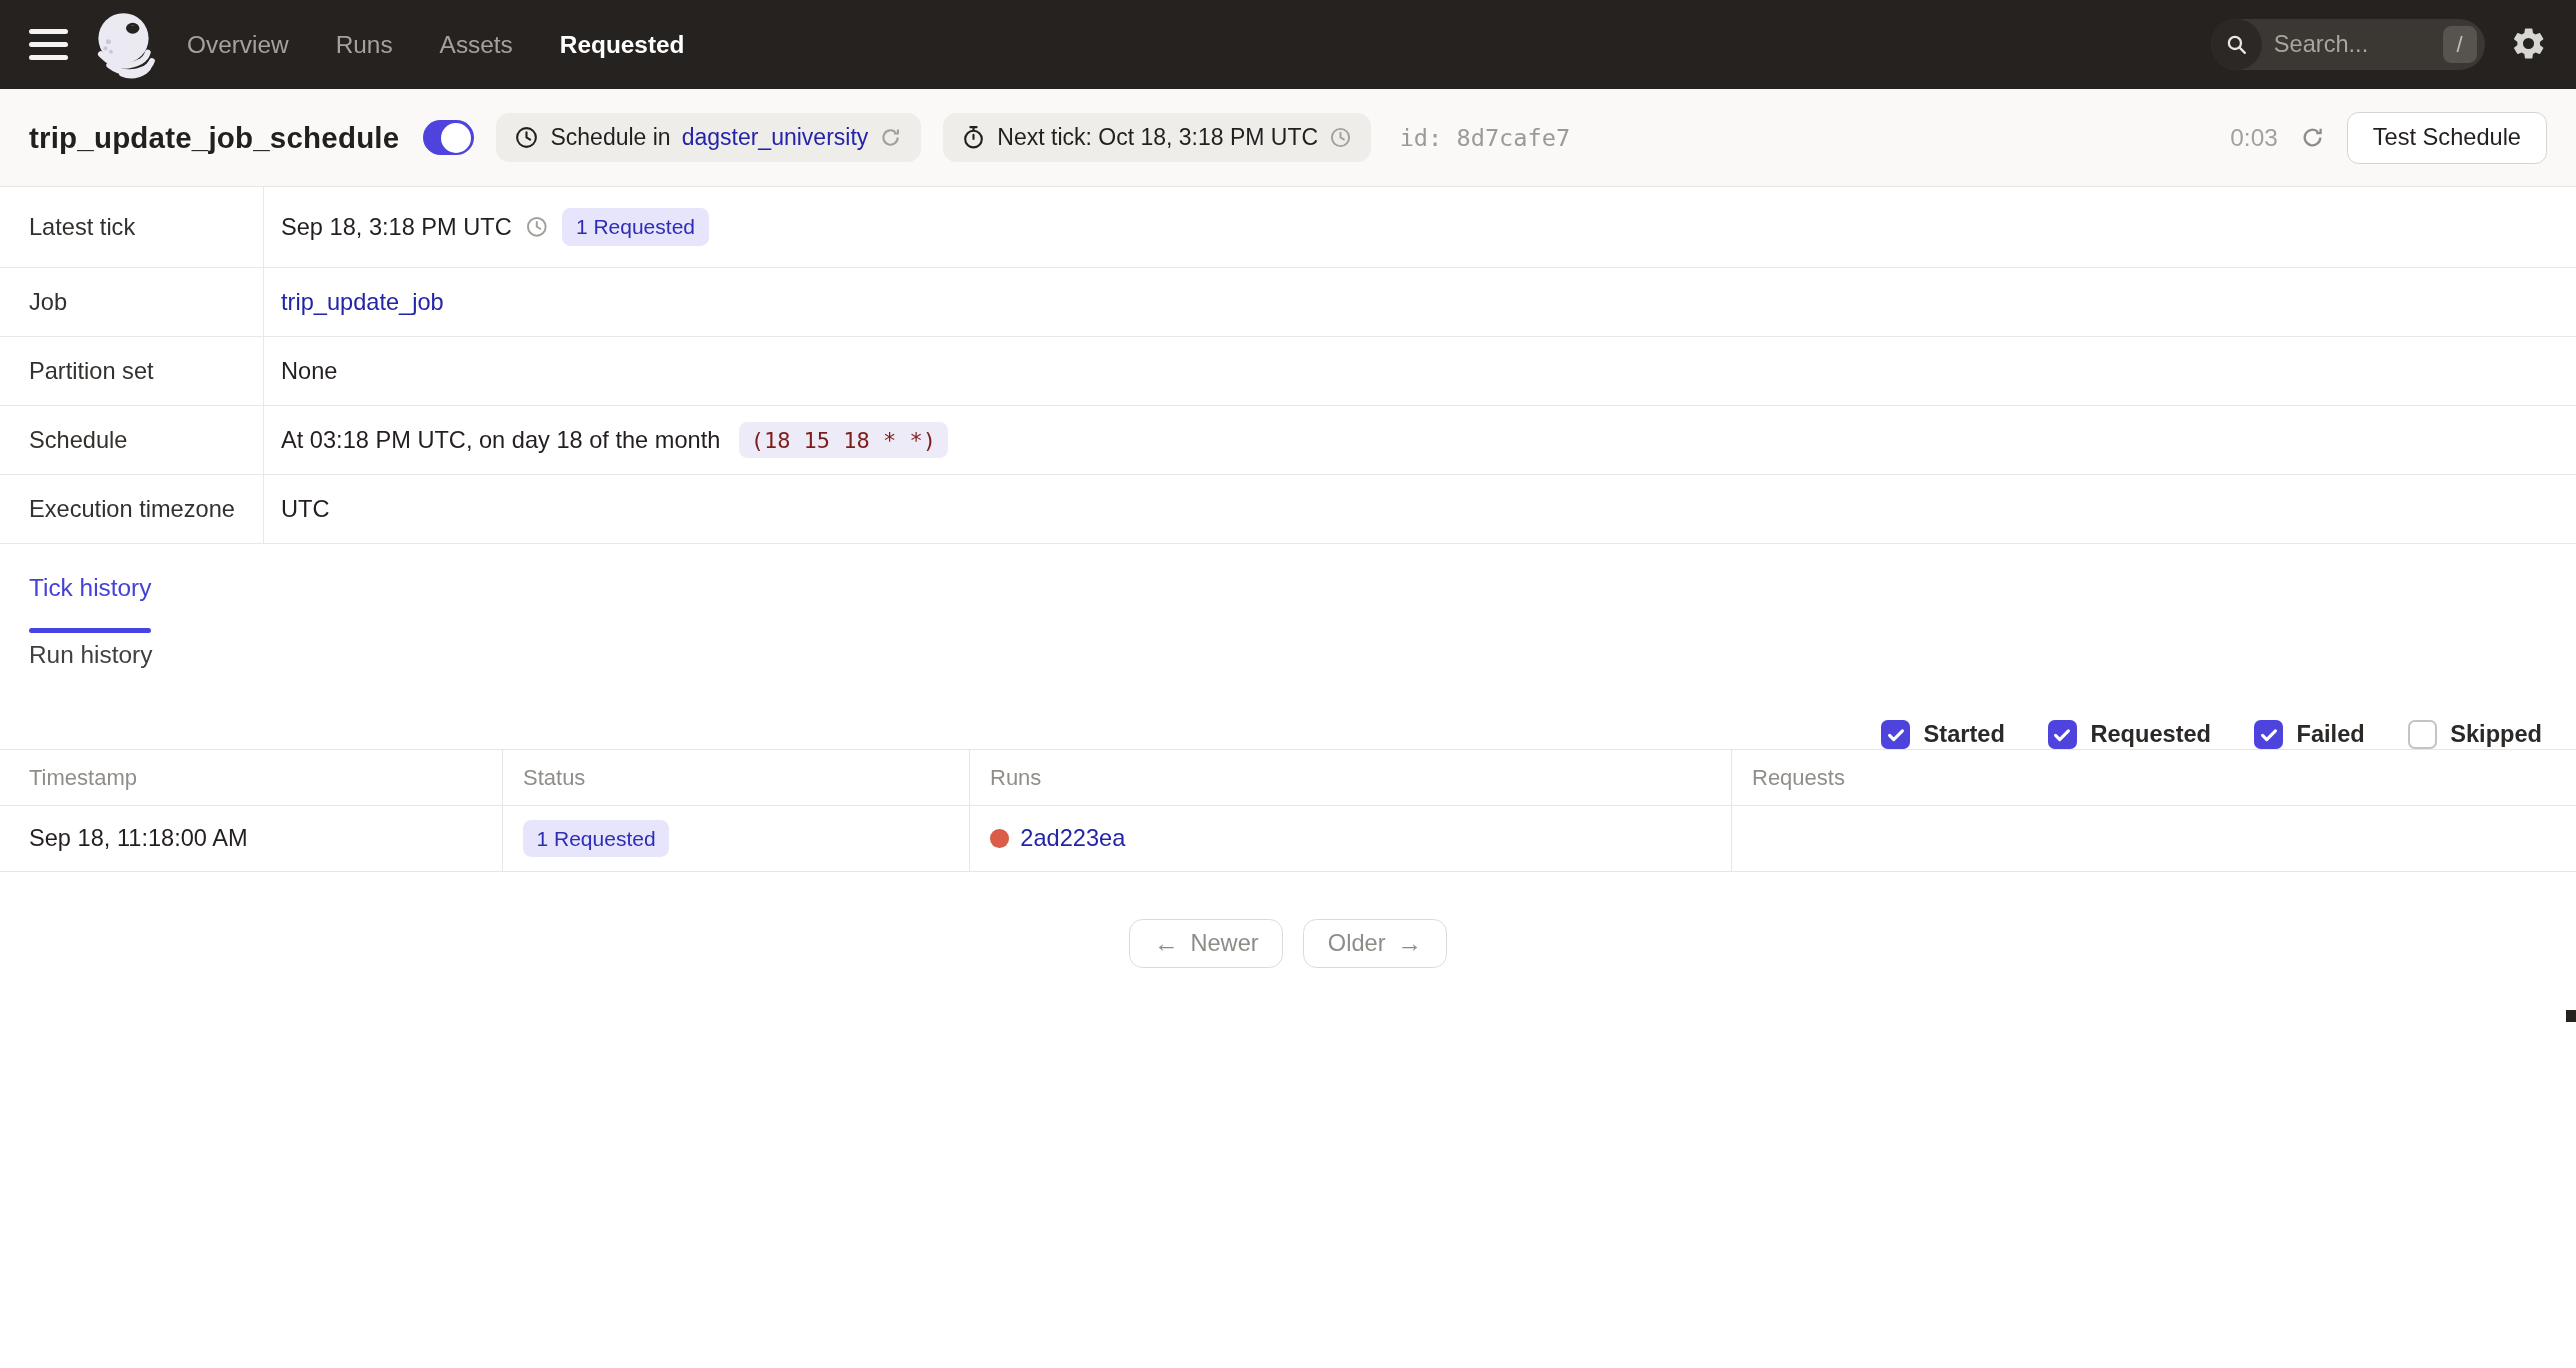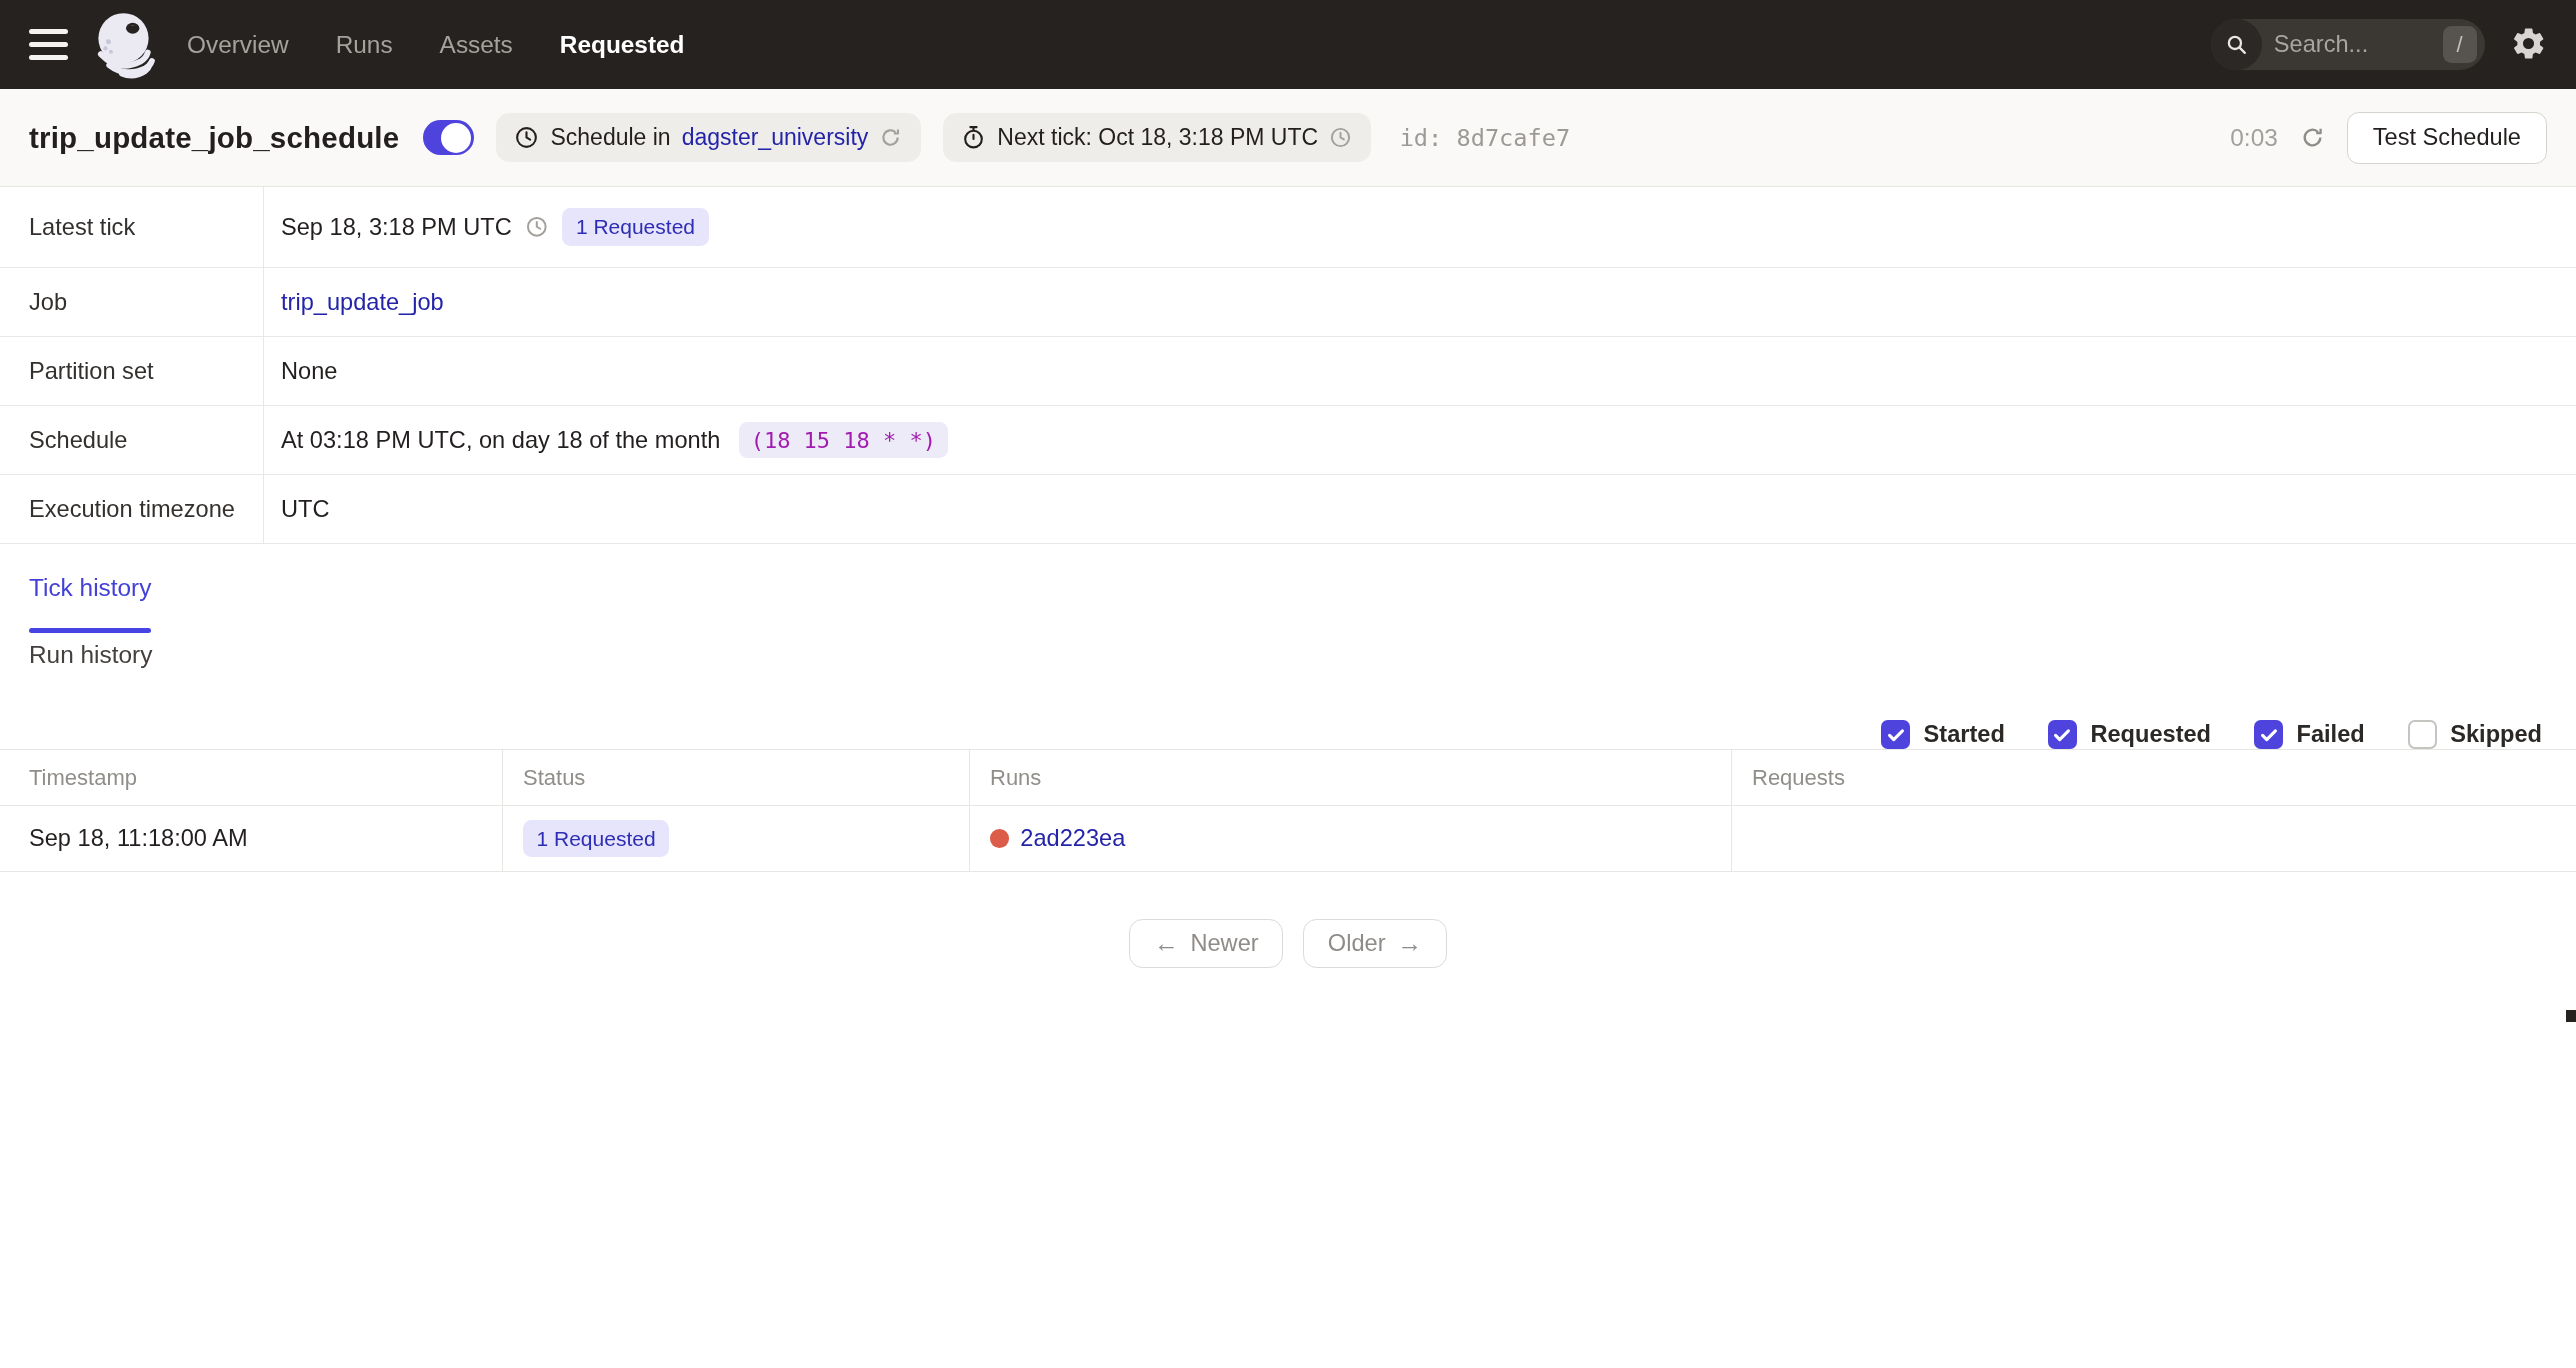--- a/index.html
+++ b/index.html
@@ -42,21 +42,21 @@
   .refresh-btn { color:#908D89; cursor:pointer; } .refresh-btn svg { width:25px; height:25px; display:block; }
   .test-btn { height:52px; background:#ffffff; border:1.7px solid #D6D3CF; border-radius:11.8px; padding:0 25px; font-size:23.6px; font-weight:500; color:#231F1E; display:flex; align-items:center; cursor:pointer; font-family:"Liberation Sans",sans-serif; }
 
   
   .d-row { display:flex; border-bottom:1.7px solid #EAE8E5; align-items:stretch;text-align:right; }
   .d-row.first { height:81px; } .d-row { height:69px; }
   .d-label { width:264px; flex:none; border-right:1.7px solid #EAE8E5; display:flex; align-items:center; padding-left:29px; font-size:23.6px; color:#33302E; }
   .d-value { display:flex; align-items:center; gap:13.5px; padding-left:17px; font-size:23.6px; }
   .clock-gray { color:#A3A09C; } .clock-gray svg { width:23.6px; height:23.6px; display:block; }
   .badge-requested { background:#E7E5FB; color:#2D2DB5; font-size:21px; padding:6.7px 13.5px; border-radius:8.4px; white-space:nowrap; }
-  .cron-chip { background:#ECEBF7; color:#a21caf; font-family:"DejaVu Sans Mono", monospace; font-size:22px; padding:5.9px 11.8px; border-radius:8.4px; margin-left:5px; white-space:nowrap; }
+  .cron-chip { background:#ECEBF7; color:#7f1d1d; font-family:"DejaVu Sans Mono", monospace; font-size:22px; padding:5.9px 11.8px; border-radius:8.4px; margin-left:5px; white-space:nowrap; }
 
   
   .tabs-row { display:flex; align-items:flex-start; padding:30px 34px 0 29px; border-bottom:1.7px solid #E8E6E2;flex-direction:column; }
   .tab { position:relative; font-size:24.4px; font-weight:500; color:#44403E; margin-right:39px; padding-bottom:39px; cursor:pointer; }
   .tab.active { color:#4341D8; }
   .tab.active::after { content:""; position:absolute; left:0; right:0; bottom:8.4px; height:5px; background:#4844E3; border-radius:2.5px; }
   .filters { margin-left:auto; display:flex; align-items:center; gap:43px; margin-top:12px;font-weight:bold; }
   .filter { display:flex; align-items:center; gap:13.5px; cursor:pointer; }
   .checkbox { width:29px; height:29px; border-radius:6.7px; border:2.5px solid #C6C4C0; background:#fff; display:flex; align-items:center; justify-content:center; flex:none; }
   .checkbox svg { width:22px; height:22px; display:none; }

